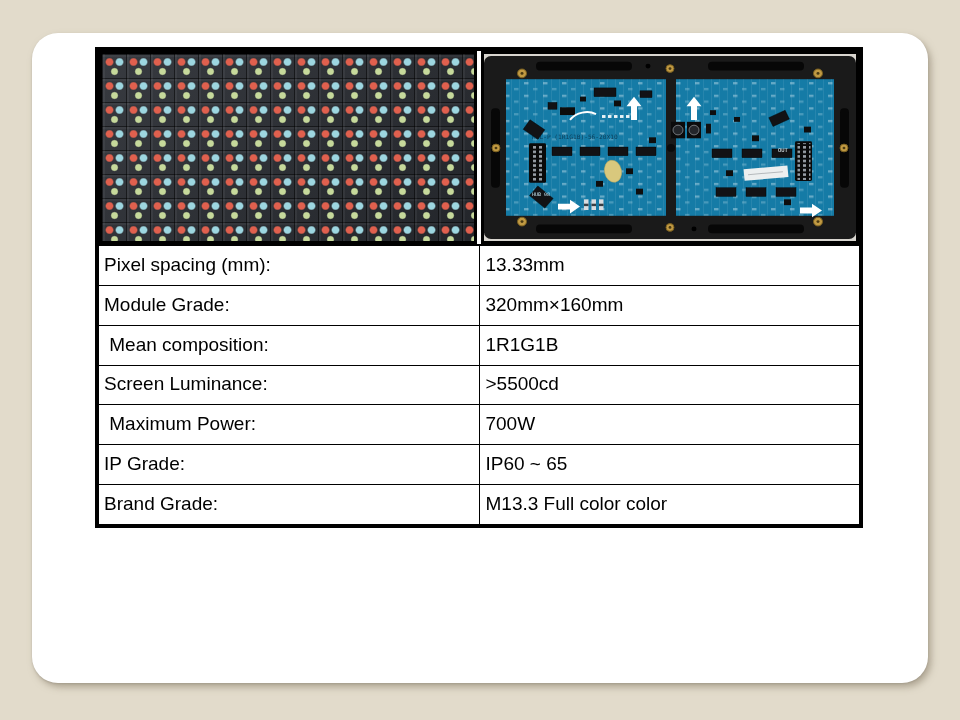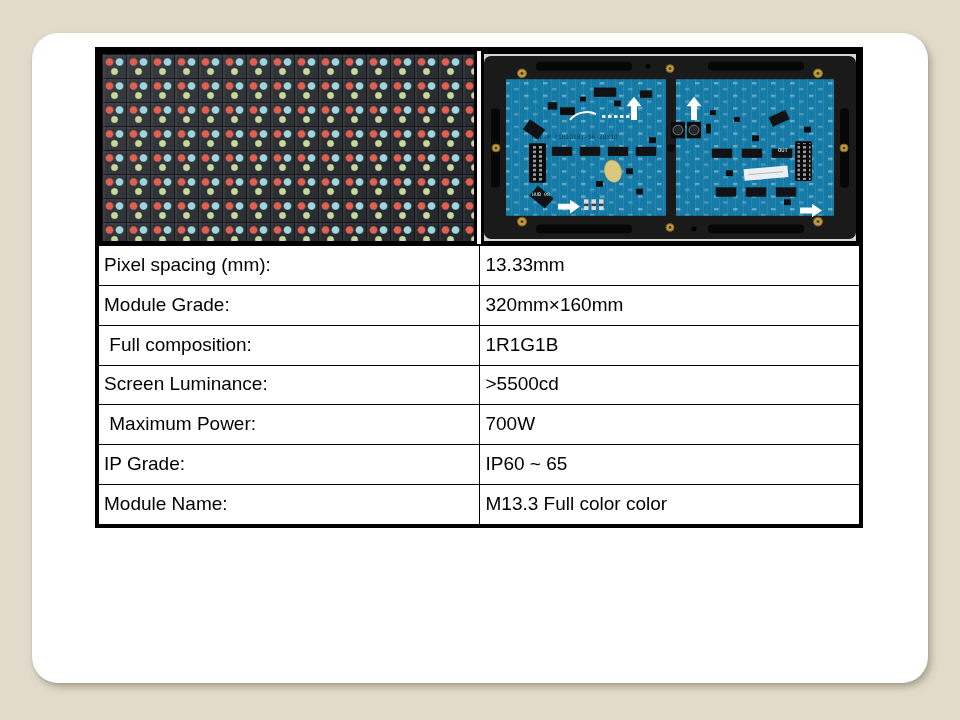--- a/index.html
+++ b/index.html
@@ -213,37 +213,37 @@
         <tbody>
           <tr>
             <td class="label">Pixel spacing (mm):</td>
             <td class="value">13.33mm</td>
           </tr>
           <tr>
             <td class="label">Module Grade:</td>
             <td class="value">320mm×160mm</td>
           </tr>
           <tr>
-            <td class="label"> Full composition:</td>
+            <td class="label"> Mean composition:</td>
             <td class="value">1R1G1B</td>
           </tr>
           <tr>
             <td class="label">Screen Luminance:</td>
             <td class="value">&gt;5500cd</td>
           </tr>
           <tr>
             <td class="label"> Maximum Power:</td>
             <td class="value">700W</td>
           </tr>
           <tr>
             <td class="label">IP Grade:</td>
             <td class="value">IP60 ~ 65</td>
           </tr>
           <tr>
-            <td class="label">Module Name:</td>
+            <td class="label">Brand Grade:</td>
             <td class="value">M13.3 Full color color</td>
           </tr>
         </tbody>
       </table>
 
     </div>
   </div>
 </div>
 
 </body></html>

